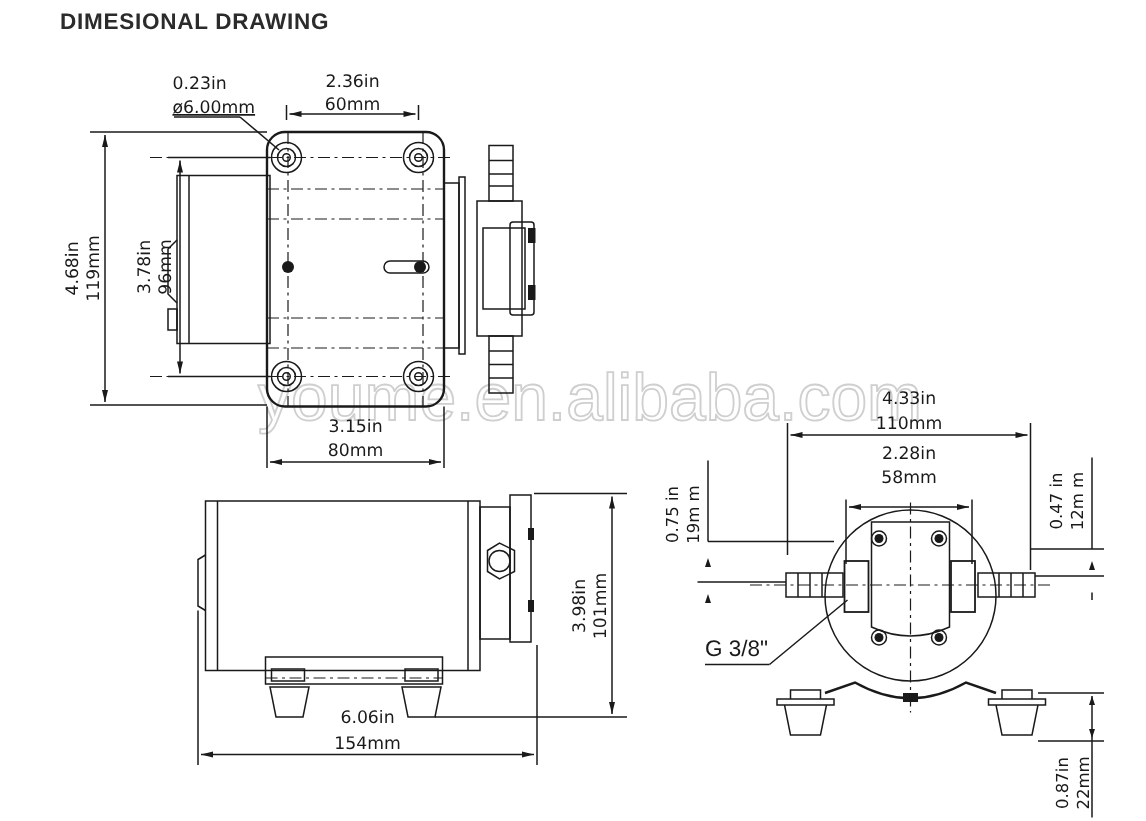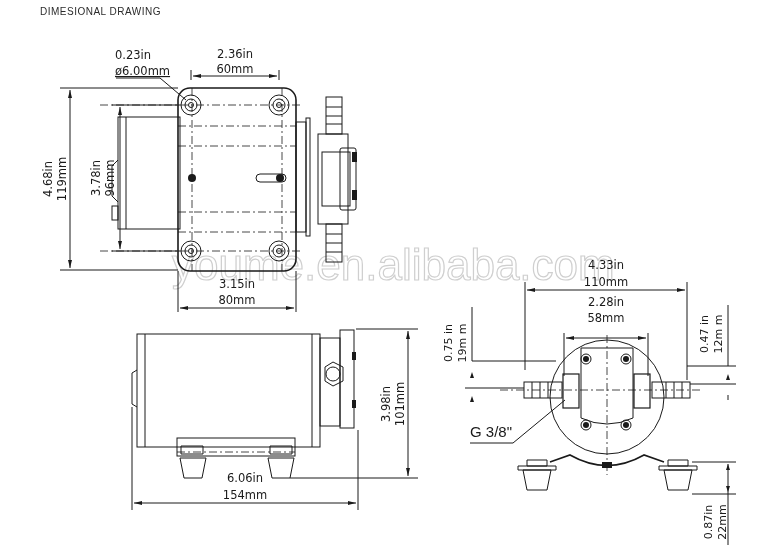--- a/index.html
+++ b/index.html
@@ -1,17 +1,17 @@
 <!DOCTYPE html>
 <html><head>
 <meta charset="utf-8">
 <style>
   html,body{margin:0;padding:0;background:#ffffff;}
   body{width:764px;height:547px;position:relative;overflow:hidden;font-family:"Liberation Sans",sans-serif;}
-  .title{position:absolute;left:40px;top:6px;font-size:10px;font-weight:normal;color:#2b2b2b;letter-spacing:0.5px;}
+  .title{position:absolute;left:40px;top:6px;font-size:15px;font-weight:bold;color:#2b2b2b;letter-spacing:0.5px;}
   svg{position:absolute;left:0;top:0;}
   .dim{font-family:"DejaVu Sans",sans-serif;font-size:11.5px;fill:#1a1a1a;}
   .dims{font-family:"DejaVu Sans",sans-serif;font-size:11px;fill:#1a1a1a;}
   .g38{font-family:"Liberation Sans",sans-serif;font-size:15px;fill:#1a1a1a;}
   .wm{font-family:"Liberation Sans",sans-serif;font-size:44px;fill:none;stroke:#cfcfcf;stroke-width:1.2;}
   .ln{stroke:#1a1a1a;stroke-width:1;fill:none;}
   .thick{stroke:#1a1a1a;stroke-width:1.6;fill:none;}
   .dash{stroke:#1a1a1a;stroke-width:0.8;fill:none;stroke-dasharray:8 3 2 3;}
   .fillw{fill:#ffffff;stroke:#1a1a1a;stroke-width:1.2;}
   .dark{fill:#1a1a1a;}

